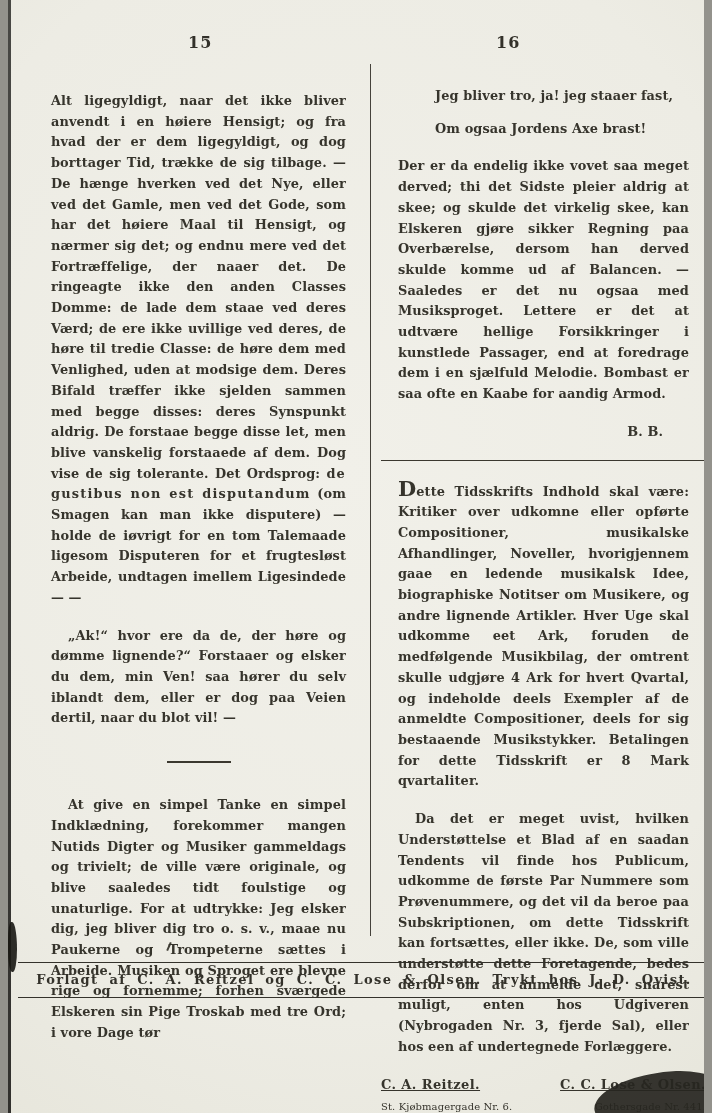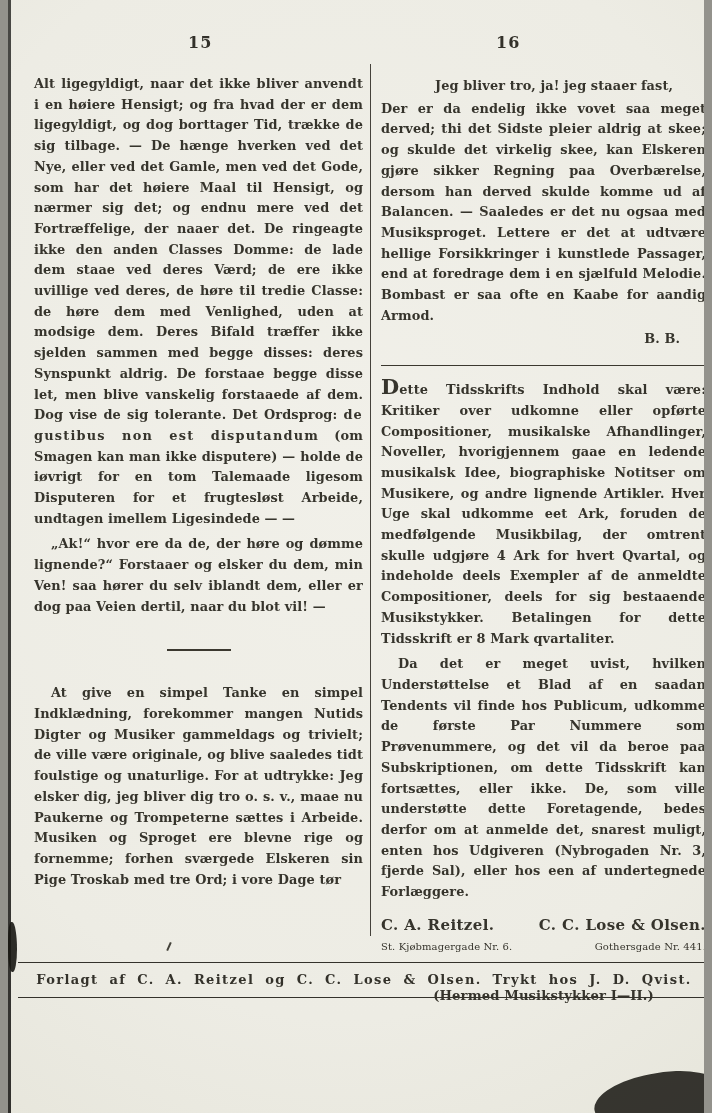--- a/index.html
+++ b/index.html
@@ -13,33 +13,33 @@
   .edge-smudge{position:absolute;left:0;top:922px;width:9px;height:50px;background:#181713;border-radius:40% 60% 50% 50%;opacity:.9;}
   .corner-blob{position:absolute;right:-20px;bottom:-16px;width:130px;height:56px;background:#262520;transform:rotate(-12deg);border-radius:45% 55% 40% 60%;opacity:.92;}
   .stray-mark{position:absolute;left:160px;top:942px;width:2px;height:9px;background:#44423a;transform:rotate(24deg);}
   .pagenum{position:absolute;top:33px;font-size:16px;font-weight:bold;letter-spacing:1px;color:#33312a;}
   .pagenum.pn-left{left:180px;}
   .pagenum.pn-right{left:488px;}
   .colrule{position:absolute;left:362px;top:64px;width:1px;height:872px;background:#45423b;}
   .col{position:absolute;top:74px;text-align:justify;font-size:12.9px;line-height:20.7px;font-weight:bold;color:#36342c;letter-spacing:.1px;}
   .col.left{left:26px;width:329px;}
   .col.right{left:373px;width:325px;}
-  .par{margin:0;}
+  .par{margin:17px;}
   .par.indent{text-indent:17px;}
   .par.gap-top{margin-top:5px;}
   .latin{letter-spacing:1.2px;}
   .hr-center{width:64px;border:none;border-top:2px solid #3b382f;margin:32px auto;}
   .hr-col{border:none;border-top:1px solid #3b382f;margin:15px 0 10px;}
-  .verse{text-align:left;padding-left:54px;margin:2px 0;}
+  .verse{text-align:left;padding-left:54px;margin:12px 0;}
   .sig{text-align:right;padding-right:26px;margin-top:3px;}
   .initial{font-size:21px;line-height:1;}
   .publishers{display:flex;justify-content:space-between;margin-top:12px;}
   .pub{text-align:left;}
   .pub:last-child{text-align:right;}
-  .pub-name{font-size:15px;font-weight:bold;letter-spacing:.4px;}
+  .pub-name{font-size:13px;font-weight:bold;letter-spacing:.4px;text-decoration:underline;}
   .pub-addr{font-size:10px;font-weight:normal;margin-top:2px;}
   .note{text-align:center;margin-top:28px;font-size:13.2px;}
   .footer{position:absolute;left:10px;width:692px;top:962px;border-top:1.5px solid #34322b;border-bottom:1.5px solid #34322b;padding:9px 0 10px;text-align:center;}
   .imprint{font-size:13px;font-weight:bold;letter-spacing:1.4px;word-spacing:5px;color:#33312a;}
 </style>
 </head>
 <body>
 
 <div class="scan">
 
@@ -54,20 +54,21 @@
 
   <div class="col left">
     <p class="par"><span>Alt ligegyldigt, naar det ikke bliver anvendt i en høiere Hensigt; og fra hvad der er dem ligegyldigt, og dog borttager Tid, trække de sig tilbage. — De hænge hverken ved det Nye, eller ved det Gamle, men ved det Gode, som har det høiere Maal til Hensigt, og nærmer sig det; og endnu mere ved det Fortræffelige, der naaer det. De ringeagte ikke den anden Classes Domme: de lade dem staae ved deres Værd; de ere ikke uvillige ved deres, de høre til tredie Classe: de høre dem med Venlighed, uden at modsige dem. Deres Bifald træffer ikke sjelden sammen med begge disses: deres Synspunkt aldrig. De forstaae begge disse let, men blive vanskelig forstaaede af dem. Dog vise de sig tolerante. Det Ordsprog: </span><span class="latin">de gustibus non est disputandum</span><span> (om Smagen kan man ikke disputere) — holde de iøvrigt for en tom Talemaade ligesom Disputeren for et frugtesløst Arbeide, undtagen imellem Ligesindede — —</span></p>
     <p class="par indent gap-top">„Ak!“ hvor ere da de, der høre og dømme lignende?“ Forstaaer og elsker du dem, min Ven! saa hører du selv iblandt dem, eller er dog paa Veien dertil, naar du blot vil! —</p>
     <hr class="hr-center">
     <p class="par indent">At give en simpel Tanke en simpel Indklædning, forekommer mangen Nutids Digter og Musiker gammeldags og trivielt; de ville være originale, og blive saaledes tidt foulstige og unaturlige. For at udtrykke: Jeg elsker dig, jeg bliver dig tro o. s. v., maae nu Paukerne og Trompeterne sættes i Arbeide. Musiken og Sproget ere blevne rige og fornemme; forhen sværgede Elskeren sin Pige Troskab med tre Ord; i vore Dage tør</p>
   </div>
 
   <div class="col right">
     <p class="par verse">Jeg bliver tro, ja! jeg staaer fast,</p>
+    <p class="par verse">Om ogsaa Jordens Axe brast!</p>
     <p class="par">Der er da endelig ikke vovet saa meget derved; thi det Sidste pleier aldrig at skee; og skulde det virkelig skee, kan Elskeren gjøre sikker Regning paa Overbærelse, dersom han derved skulde komme ud af Balancen. — Saaledes er det nu ogsaa med Musiksproget. Lettere er det at udtvære hellige Forsikkringer i kunstlede Passager, end at foredrage dem i en sjælfuld Melodie. Bombast er saa ofte en Kaabe for aandig Armod.</p>
     <p class="par sig">B. B.</p>
     <hr class="hr-col">
     <p class="par"><span class="initial">D</span><span>ette Tidsskrifts Indhold skal være: Kritiker over udkomne eller opførte Compositioner, musikalske Afhandlinger, Noveller, hvorigjennem gaae en ledende musikalsk Idee, biographiske Notitser om Musikere, og andre lignende Artikler. Hver Uge skal udkomme eet Ark, foruden de medfølgende Musikbilag, der omtrent skulle udgjøre 4 Ark for hvert Qvartal, og indeholde deels Exempler af de anmeldte Compositioner, deels for sig bestaaende Musikstykker. Betalingen for dette Tidsskrift er 8 Mark qvartaliter.</span></p>
     <p class="par indent gap-top">Da det er meget uvist, hvilken Understøttelse et Blad af en saadan Tendents vil finde hos Publicum, udkomme de første Par Nummere som Prøvenummere, og det vil da beroe paa Subskriptionen, om dette Tidsskrift kan fortsættes, eller ikke. De, som ville understøtte dette Foretagende, bedes derfor om at anmelde det, snarest muligt, enten hos Udgiveren (Nybrogaden Nr. 3, fjerde Sal), eller hos een af undertegnede Forlæggere.</p>
     <div class="publishers">
       <div class="pub">
         <div class="pub-name">C. A. Reitzel.</div>
         <div class="pub-addr">St. Kjøbmagergade Nr. 6.</div>
       </div>

